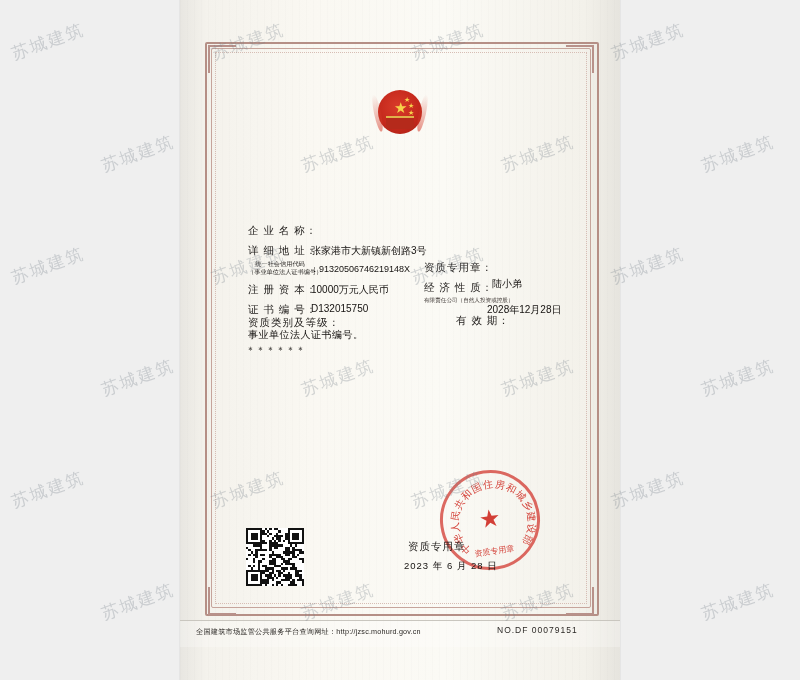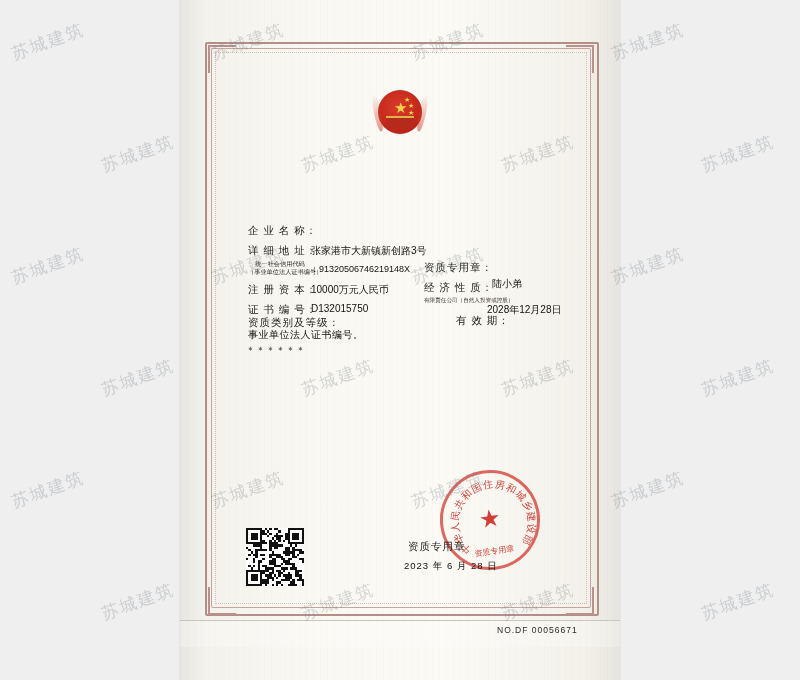--- a/index.html
+++ b/index.html
@@ -727,21 +727,22 @@
           <div style="position: absolute; left: 41.76px; top: 55.68px; width: 2.32px; height: 2.32px; background: rgb(17, 17, 17);"></div>
           <div style="position: absolute; left: 44.08px; top: 55.68px; width: 2.32px; height: 2.32px; background: rgb(17, 17, 17);"></div>
           <div style="position: absolute; left: 46.4px; top: 55.68px; width: 2.32px; height: 2.32px; background: rgb(17, 17, 17);"></div>
           <div style="position: absolute; left: 48.72px; top: 55.68px; width: 2.32px; height: 2.32px; background: rgb(17, 17, 17);"></div>
           <div style="position: absolute; left: 55.68px; top: 55.68px; width: 2.32px; height: 2.32px; background: rgb(17, 17, 17);"></div>
         </div>
       </div>
   </div>
 
   <div class="footer"></div>
-  <div class="footer-right">NO.DF  00056671</div>
+  <div class="footer-left">全国建筑市场监管公共服务平台查询网址：http://jzsc.mohurd.gov.cn</div>
+  <div class="footer-right">NO.DF  00079151</div>
 
   <div id="wm-layer">
       <div class="wm" style="left: 10px; top: 30px;">苏城建筑</div>
       <div class="wm" style="left: 210px; top: 30px;">苏城建筑</div>
       <div class="wm" style="left: 410px; top: 30px;">苏城建筑</div>
       <div class="wm" style="left: 610px; top: 30px;">苏城建筑</div>
       <div class="wm" style="left: 100px; top: 142px;">苏城建筑</div>
       <div class="wm" style="left: 300px; top: 142px;">苏城建筑</div>
       <div class="wm" style="left: 500px; top: 142px;">苏城建筑</div>
       <div class="wm" style="left: 700px; top: 142px;">苏城建筑</div>

